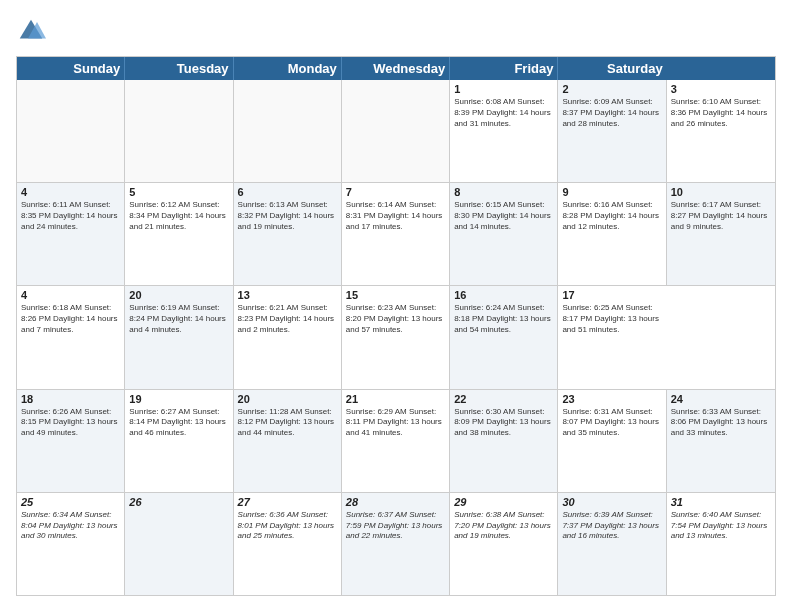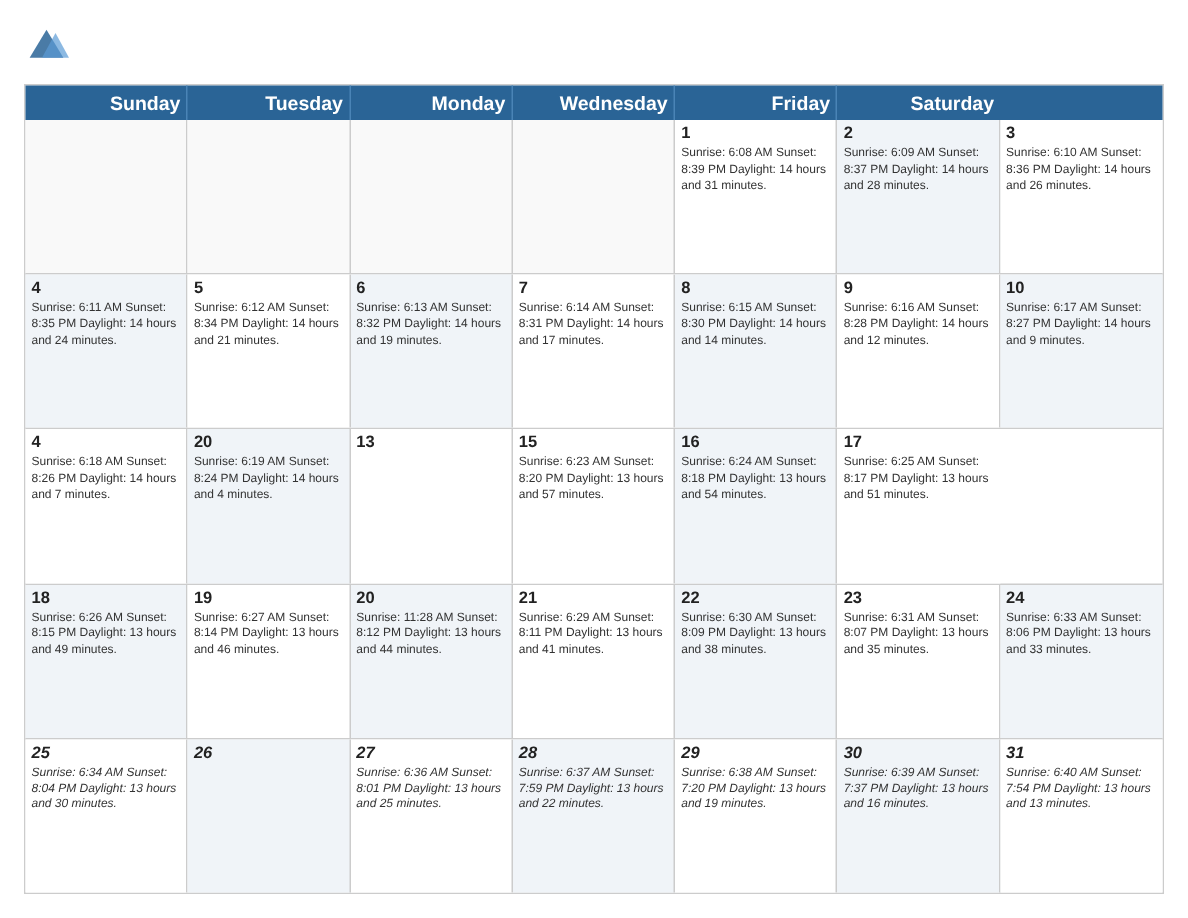--- a/index.html
+++ b/index.html
@@ -234,20 +234,24 @@
           </div>
           <div class="cal-cell shaded">
             <div class="day-num">20</div>
             <div class="cell-text">Sunrise: 6:19 AM
 Sunset: 8:24 PM
 Daylight: 14 hours
 and 4 minutes.</div>
           </div>
           <div class="cal-cell">
             <div class="day-num">13</div>
+            <div class="cell-text">Sunrise: 6:21 AM
+Sunset: 8:23 PM
+Daylight: 14 hours
+and 2 minutes.</div>
           </div>
           <div class="cal-cell">
             <div class="day-num">15</div>
             <div class="cell-text">Sunrise: 6:23 AM
 Sunset: 8:20 PM
 Daylight: 13 hours
 and 57 minutes.</div>
           </div>
           <div class="cal-cell shaded">
             <div class="day-num">16</div>

